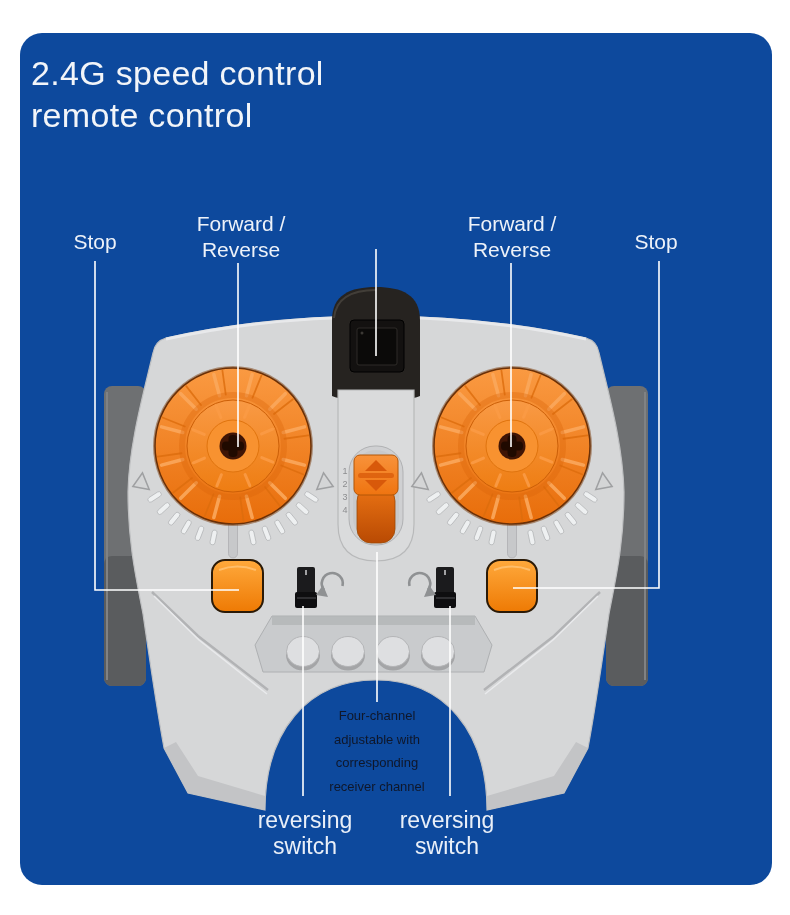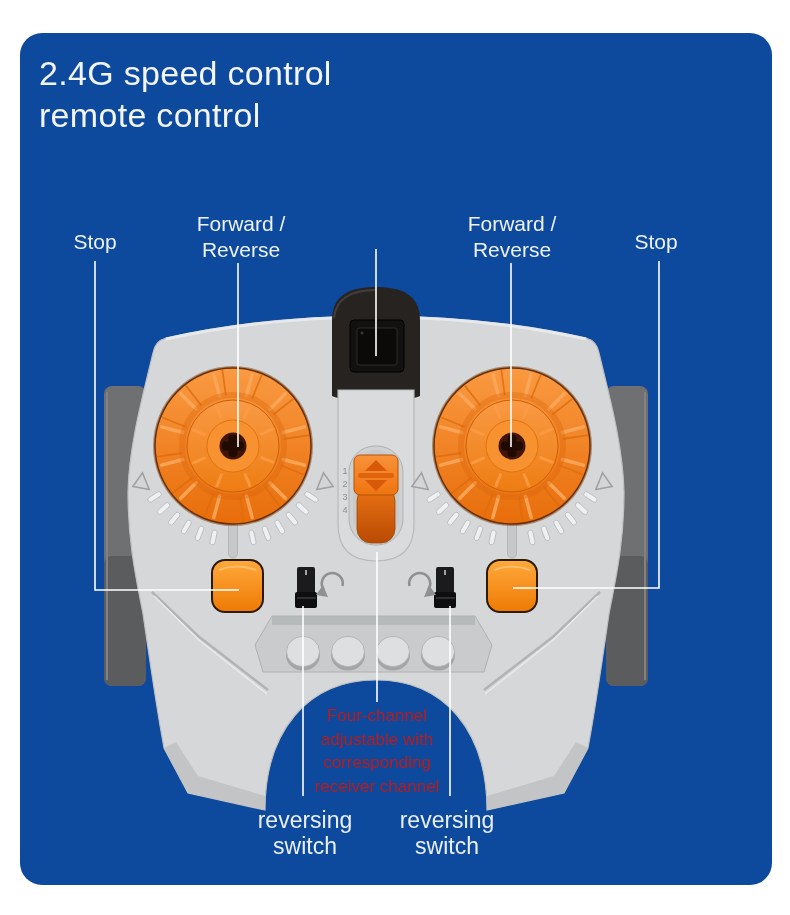--- a/index.html
+++ b/index.html
@@ -5,34 +5,34 @@
   html,body{margin:0;padding:0;background:#ffffff;}
   .canvas{
     position:relative;width:790px;height:915px;background:#ffffff;
     font-family:"Liberation Sans",sans-serif;overflow:hidden;
   }
   .card{
     position:absolute;left:20px;top:33px;width:752px;height:852px;
     background:#0d499d;border-radius:22px;
   }
   .page-title{
-    position:absolute;left:39px;top:52px;color:#f2f5f9;
+    position:absolute;left:31px;top:52px;color:#f2f5f9;
     font-size:34px;line-height:42px;font-weight:500;letter-spacing:.3px;
     white-space:pre-line;
   }
   .callout{
     position:absolute;transform:translateX(-50%);text-align:center;
     color:#edf2f9;font-size:21px;line-height:26px;white-space:pre-line;
   }
   .co-stop-l{left:95px;top:229px;}
   .co-fr-l{left:241px;top:211px;}
   .co-ind{left:376px;top:193px;}
   .co-fr-r{left:512px;top:211px;}
   .co-stop-r{left:656px;top:229px;}
-  .co-fourch{left:377px;top:704px;font-size:17px;line-height:23.5px;color:#b91c1c;}
+  .co-fourch{left:377px;top:704px;font-size:13px;line-height:23.5px;color:#0f172a;}
   .co-rev-l{left:305px;top:808px;font-size:23px;line-height:25.5px;color:#e9eff8;}
   .co-rev-r{left:447px;top:808px;font-size:23px;line-height:25.5px;color:#e9eff8;}
   svg.remote{position:absolute;left:0;top:0;}
   .num{font-family:"Liberation Sans",sans-serif;font-size:9px;fill:#8c8d8f;}
 </style>
 </head>
 <body>
 
 <div class="canvas">
   <div class="card"></div>

